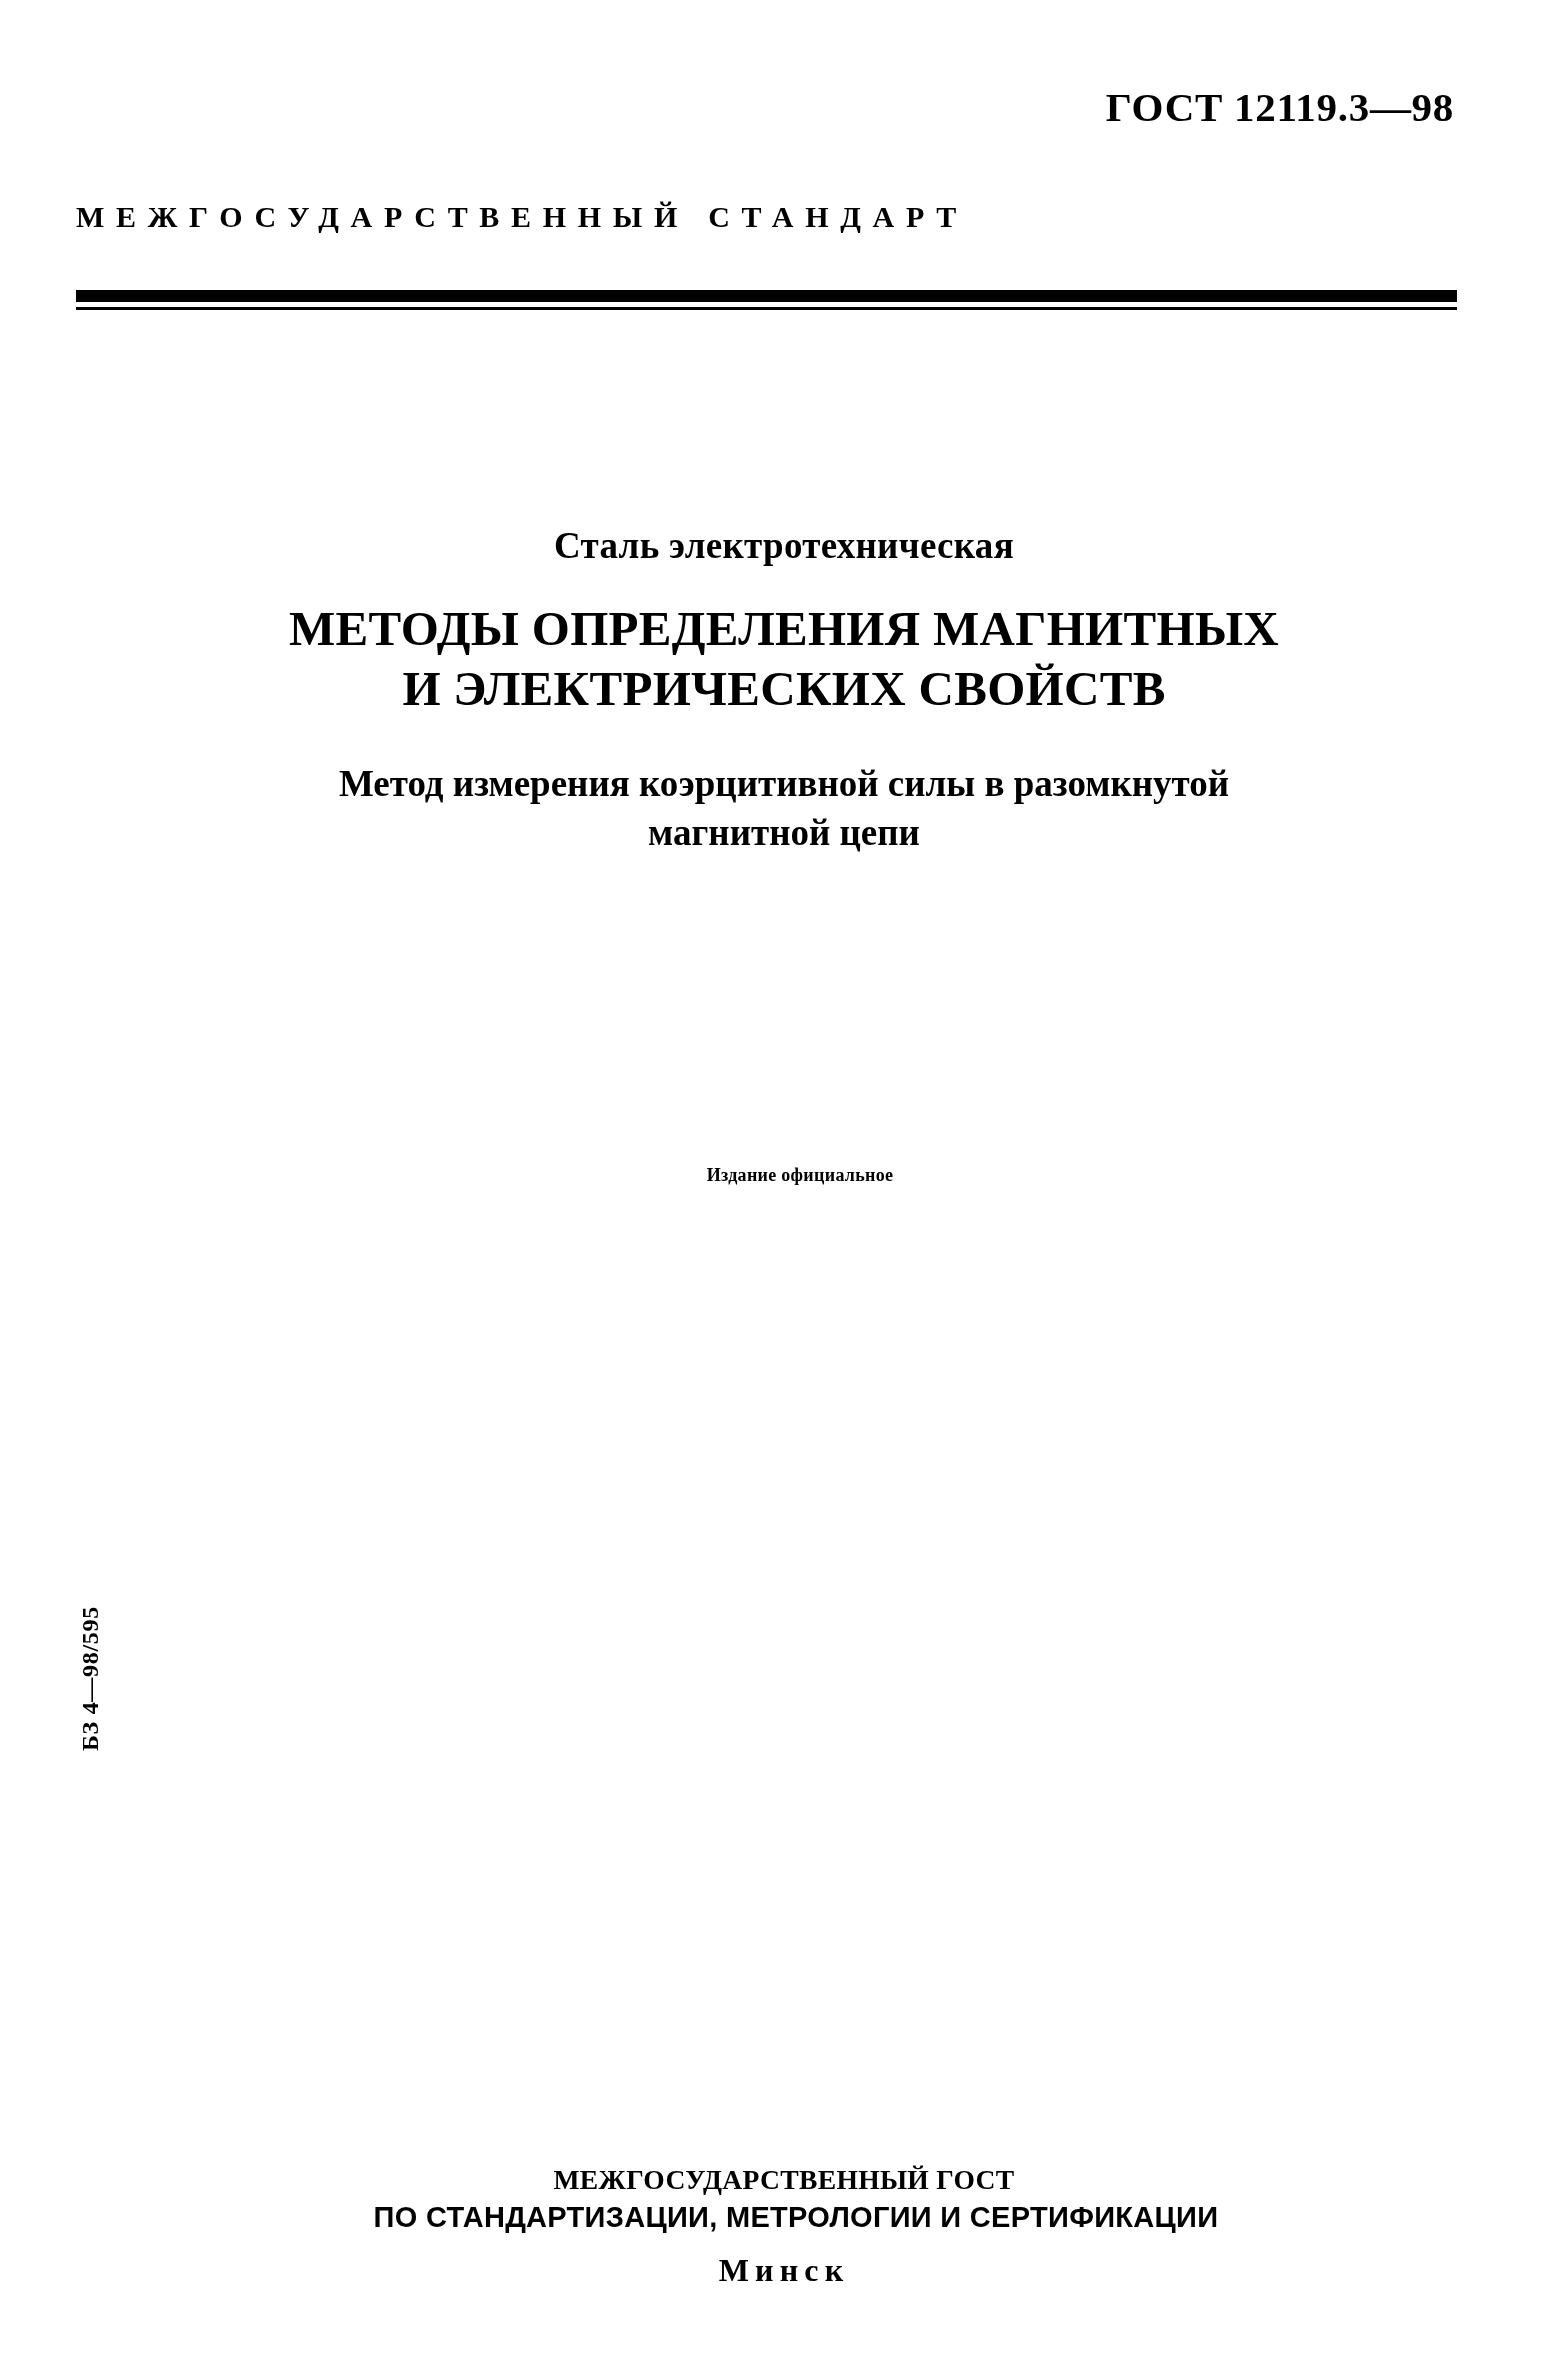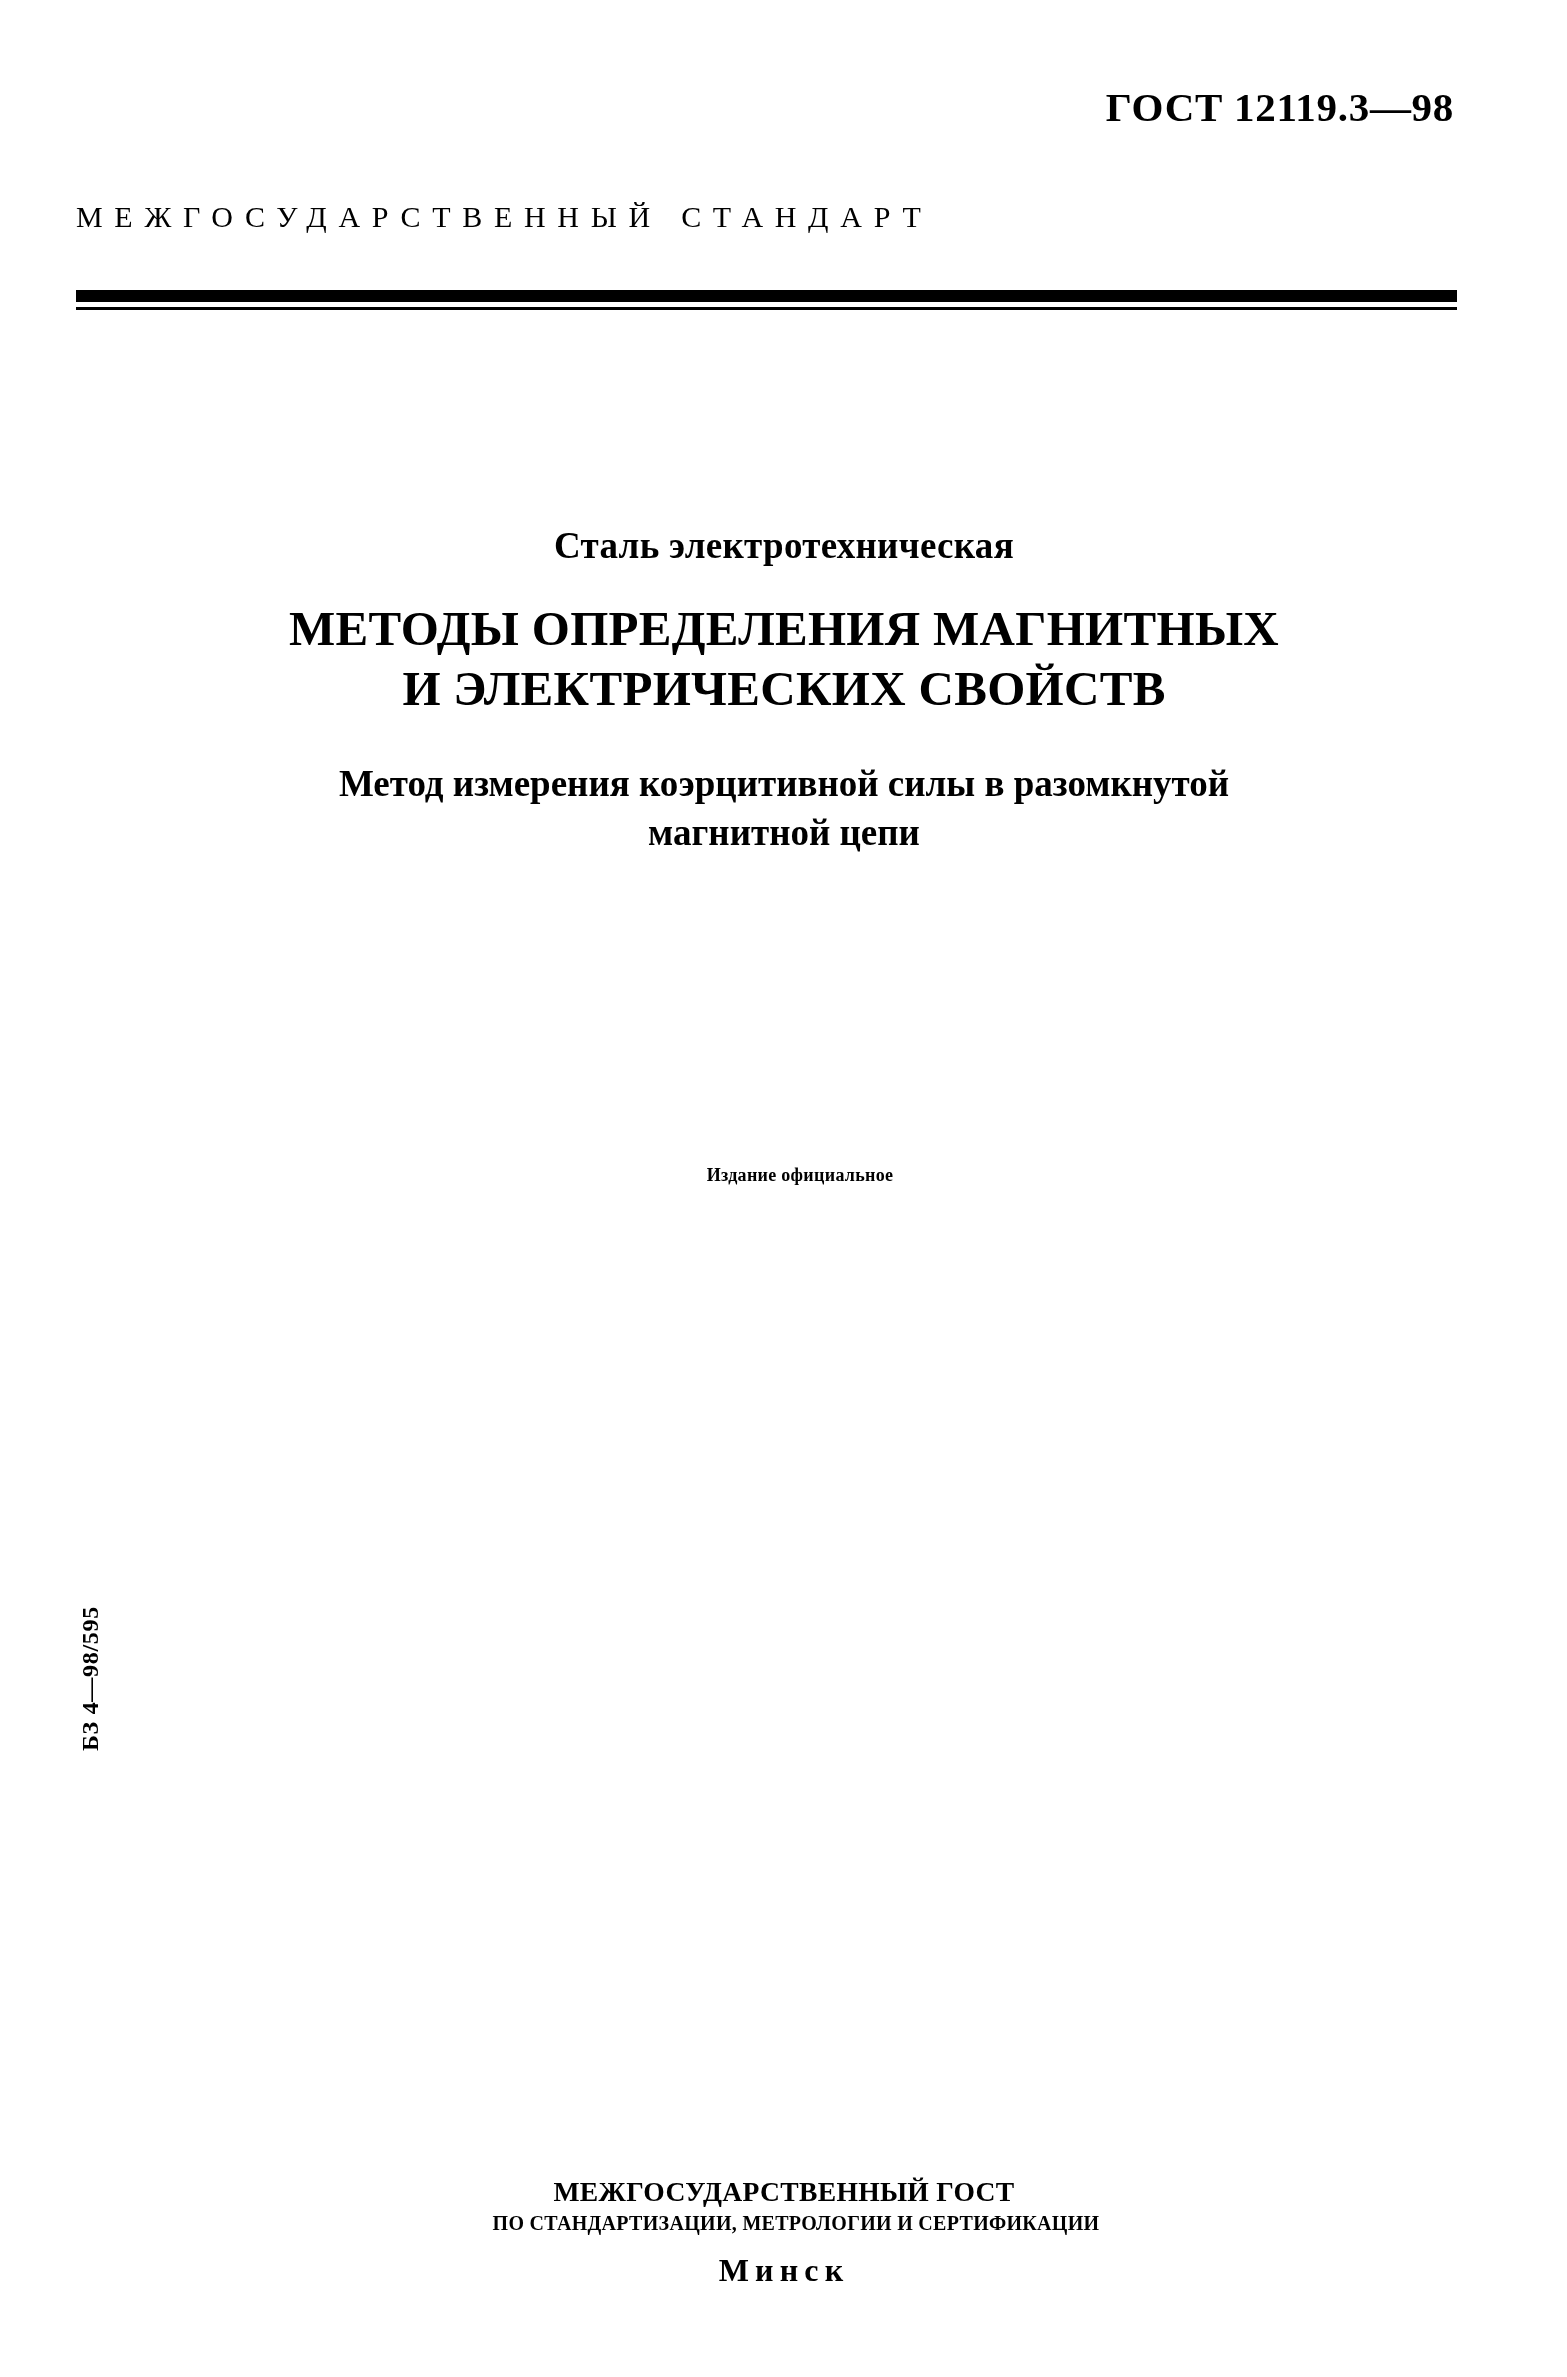--- a/index.html
+++ b/index.html
@@ -27,21 +27,21 @@
     font-weight: bold;
     font-size: 41px;
     letter-spacing: 0.7px;
     white-space: nowrap;
   }
   .interstate-standard {
     position: absolute;
     top: 200px;
     left: 76px;
     font-family: "Liberation Serif", serif;
-    font-weight: normal;
+    font-weight: bold;
     font-size: 30px;
     letter-spacing: 11.7px;
     white-space: nowrap;
   }
   .rule-thick {
     position: absolute;
     left: 76px;
     top: 290px;
     width: 1381px;
     height: 11.7px;
@@ -117,23 +117,23 @@
     text-align: center;
   }
   .footer-line1 {
     font-family: "Liberation Serif", serif;
     font-weight: bold;
     font-size: 27.6px;
     letter-spacing: 0.3px;
     line-height: 1.35;
   }
   .footer-line2 {
-    font-family: Liberation Serif, serif;
+    font-family: Liberation Sans, sans-serif;
     font-weight: bold;
-    font-size: 20px;
+    font-size: 29px;
     letter-spacing: 0.3px;
     line-height: 1.35;
     margin-left: 24px;
   }
   .footer-city {
     margin-top: 15px;
     font-family: "Liberation Serif", serif;
     font-weight: bold;
     font-size: 32px;
     letter-spacing: 6.2px;

